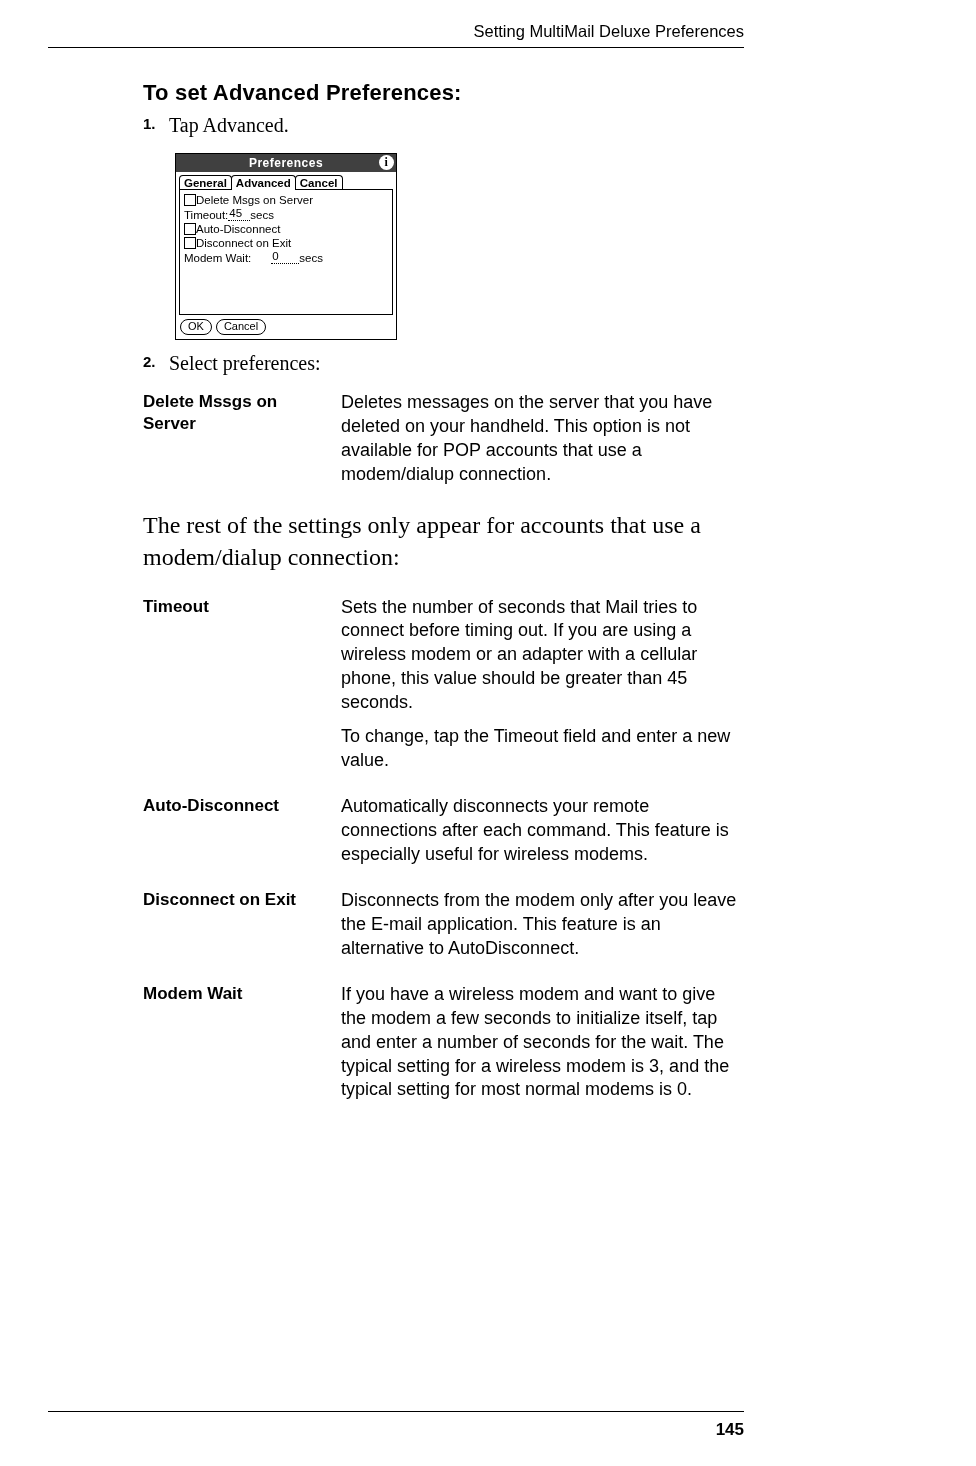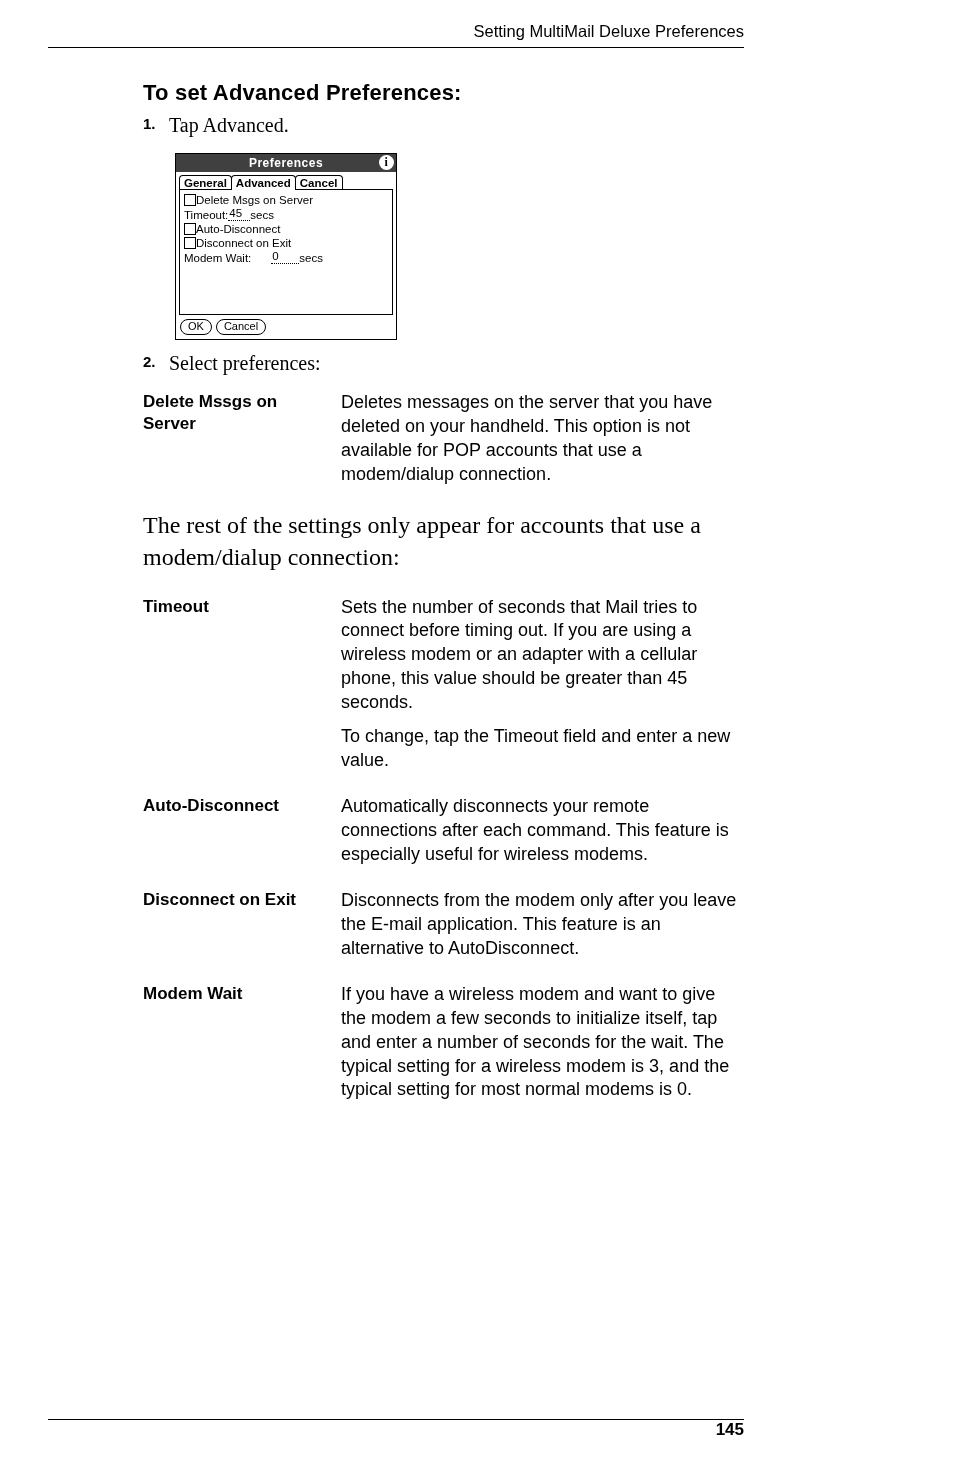--- a/index.html
+++ b/index.html
@@ -194,21 +194,21 @@
   }
 
   .footer {
     position: absolute;
     left: 48px;
     right: 48px;
     bottom: 26px;
   }
   .footer-line {
     border-top: 1px solid #000;
-    padding-top: 0;
+    padding-top: 8px;
     text-align: right;
     font-family: Helvetica, Arial, sans-serif;
     font-weight: bold;
     font-size: 17px;
   }
 </style>
 </head>
 <body>
 
 <div class="page">

